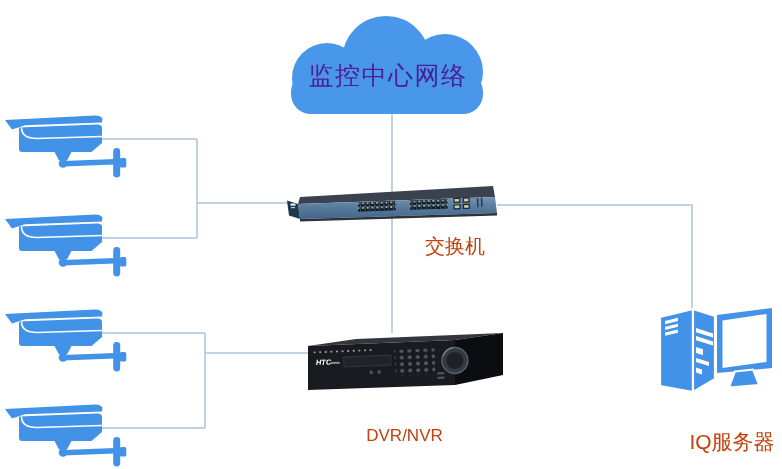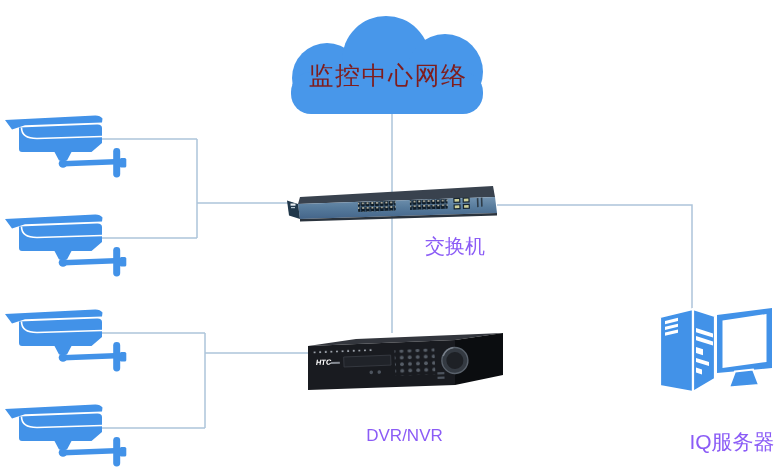--- a/index.html
+++ b/index.html
@@ -1,20 +1,20 @@
 <!DOCTYPE html>
 <html><head>
 <meta charset="utf-8">
 <style>
   html,body{margin:0;padding:0;background:#fff;}
   .canvas{position:relative;width:782px;height:469px;background:#fff;overflow:hidden;
           font-family:"Liberation Sans",sans-serif;}
   .abs{position:absolute;}
-  .dev-label{position:absolute;color:#8b5cf6;text-align:center;white-space:nowrap;}
-  .cloud-label{position:absolute;color:#7f1d1d;text-align:center;font-size:25px;letter-spacing:1.5px;white-space:nowrap;font-family:Liberation Mono, monospace;}
+  .dev-label{position:absolute;color:#c2410c;text-align:center;white-space:nowrap;}
+  .cloud-label{position:absolute;color:#4c1d95;text-align:center;font-size:25px;letter-spacing:1.5px;white-space:nowrap;font-family:Liberation Mono, monospace;}
   svg{display:block;overflow:visible;}
 </style>
 </head>
 <body>
 
 <div class="canvas">
 
   <svg width="0" height="0" class="abs" aria-hidden="true">
     <defs>
       <linearGradient id="swf" x1="0" y1="0" x2="0" y2="1">

